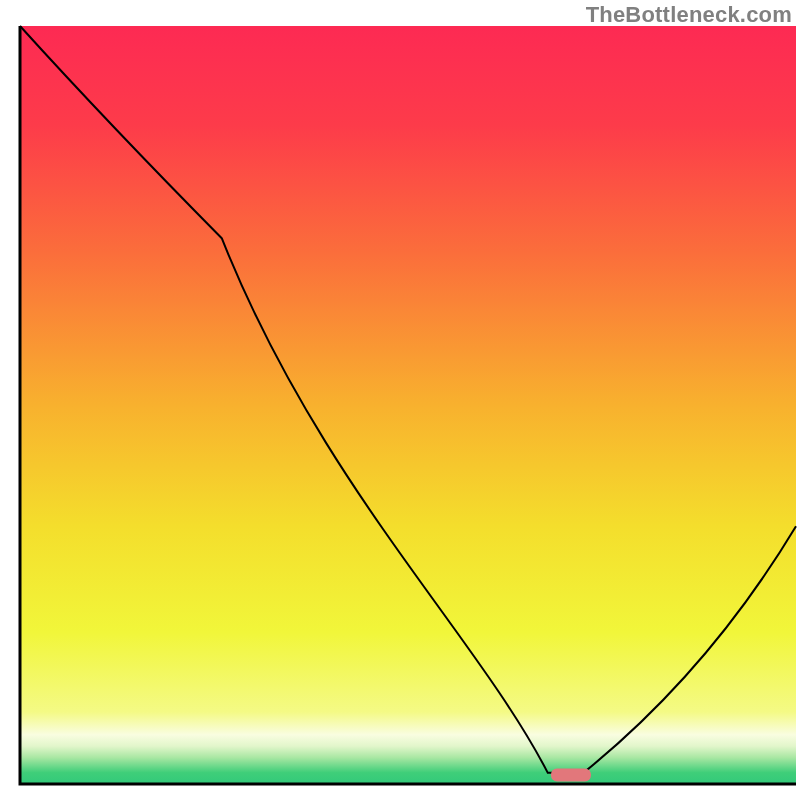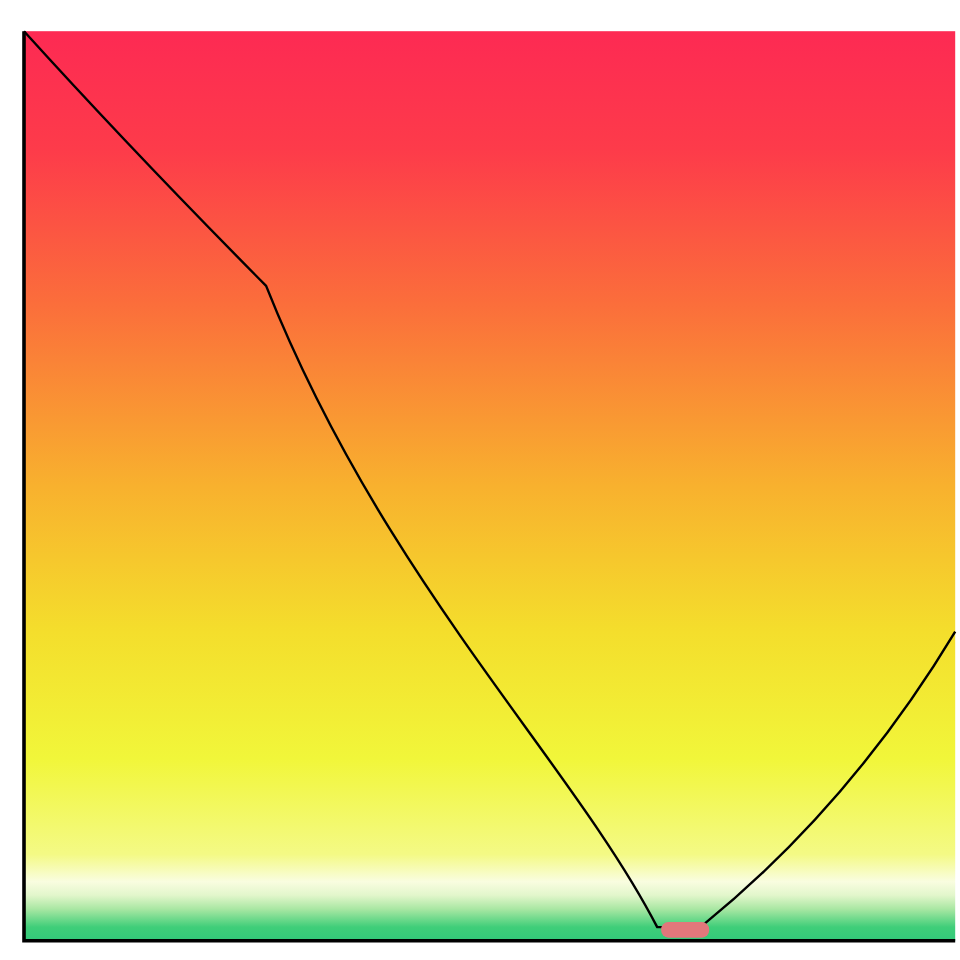--- a/index.html
+++ b/index.html
@@ -54,13 +54,14 @@
 
     <rect id="plot-bg" fill="url(#bg-grad)" x="20" y="26" width="776" height="758"></rect>
 
     <path id="axes-frame" fill="none" stroke="#000" stroke-width="3" d="M 20 26 L 20 784 L 796 784"></path>
 
     <path id="curve" fill="none" stroke="#000" stroke-width="2" d="M 20 26 Q 108.88000000000001 124.12 221.76000000000002 238.24 C 319.53600000000006 484.0594 475.97760000000005 633.6886 547.6800000000001 772.63 L 578.72 772.63 L 586.48 770.356 Q 709.24 670.318 796 526.28"></path>
 
     <rect id="marker" rx="6" ry="6" x="550.9599999999999" y="768.404" width="40" height="13" fill="#e2777b"></rect>
   </svg>
 
+  <div class="watermark">TheBottleneck.com</div>
 </div>
 
 </body></html>

